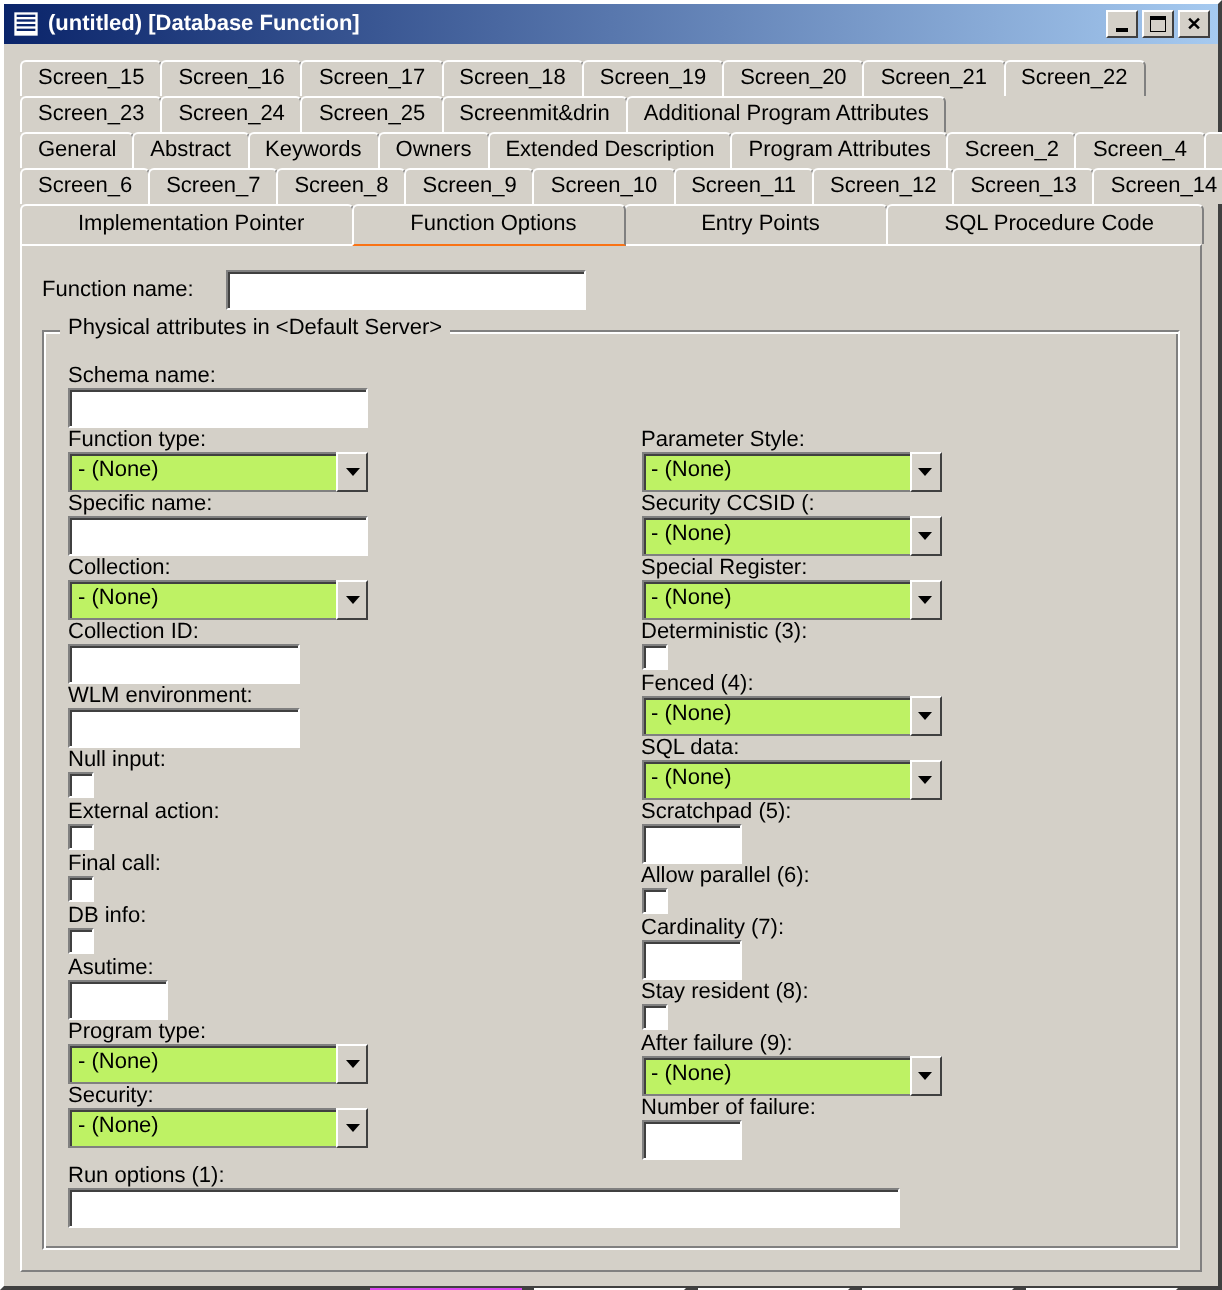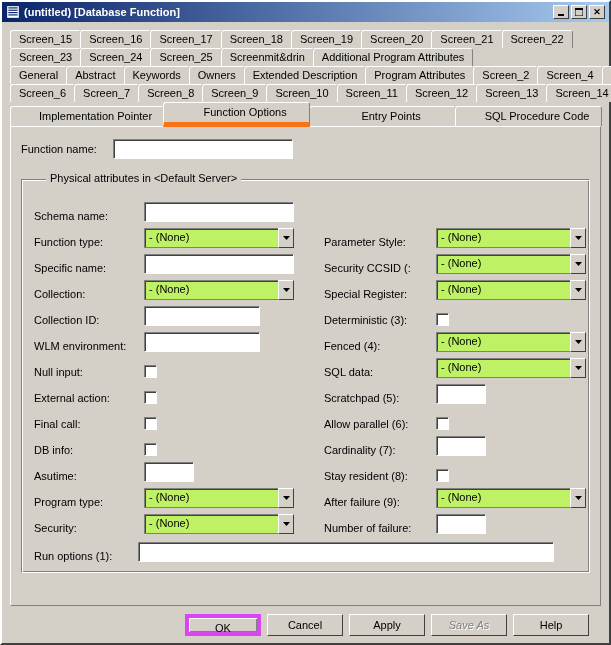--- a/index.html
+++ b/index.html
@@ -72,44 +72,44 @@
   padding: 2px 8px 3px 8px;
   font-size: 11px;
   cursor: default;
   white-space: nowrap;
   border-top-left-radius: 3px;
   border-top-right-radius: 3px;
   margin-right: -1px;
   position: relative;
 }
 .tabrow.last .tab {
-  padding: 3px 11px 4px 28px;
+  padding: 3px 24px 4px 28px;
   flex: 1;
   text-align: center;
 }
 .tab.active {
   background: #d4d0c8;
   z-index: 2;
-  border-bottom: 5px solid #f97316;
+  border-bottom: 1px solid #f97316;
   margin-bottom: -1px;
 }
 .panel {
   border: 1px solid #fff;
   border-top-color: #fff;
   border-left-color: #fff;
   border-right-color: #808080;
   border-bottom-color: #808080;
   padding: 12px 10px 10px 10px;
   background: #d4d0c8;
   min-height: 480px;
 }
 .row {
   display: flex;
   align-items: center;
-  margin-bottom: 20px;
+  margin-bottom: 10px;
 }
 .label {
   width: 92px;
   font-size: 11px;
 }
 .input {
   border: 1px solid #808080;
   border-top-color: #808080;
   border-left-color: #808080;
   border-right-color: #fff;
@@ -129,31 +129,31 @@
   padding: 16px 12px 10px 12px;
   margin-top: 8px;
 }
 .grouptitle {
   position: absolute;
   top: -8px;
   left: 8px;
   background: #d4d0c8;
   padding: 0 4px;
   font-size: 11px;
-  margin-left: 16px;
 }
 .cols {
   display: flex;
 }
 .col { flex: 1; }
 .col + .col { margin-left: 30px; }
 .frow {
   display: flex;
-  align-items: flex-end;
+  align-items: flex-start;
   min-height: 26px;
+  flex-direction: column;
 }
 .flabel {
   width: 110px;
   font-size: 11px;
 }
 .col2 .flabel { width: 112px; }
 .select {
   display: flex;
   align-items: stretch;
   height: 20px;

